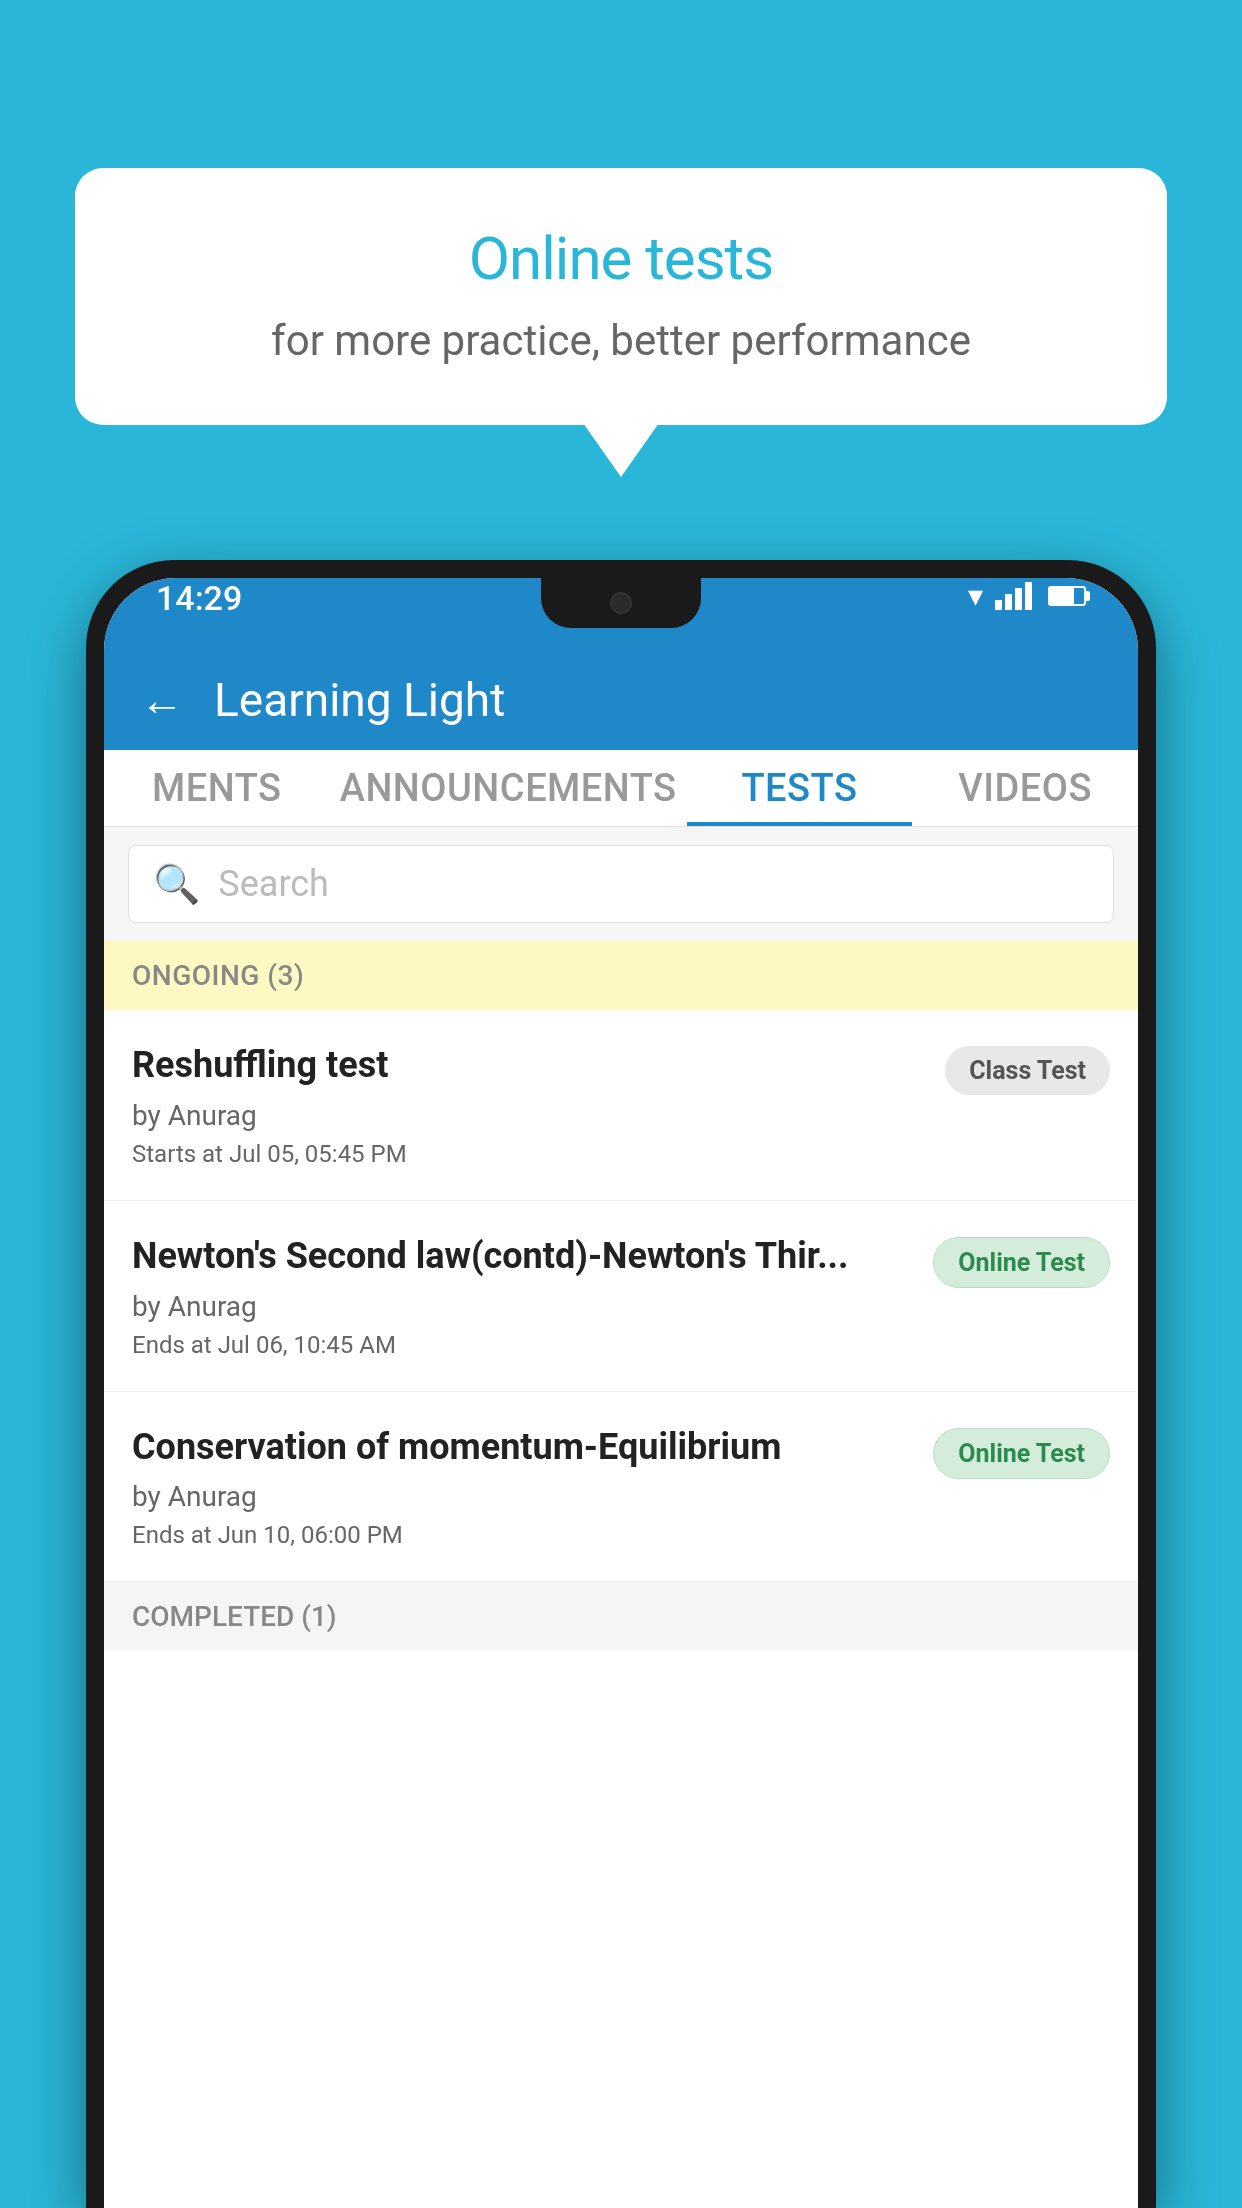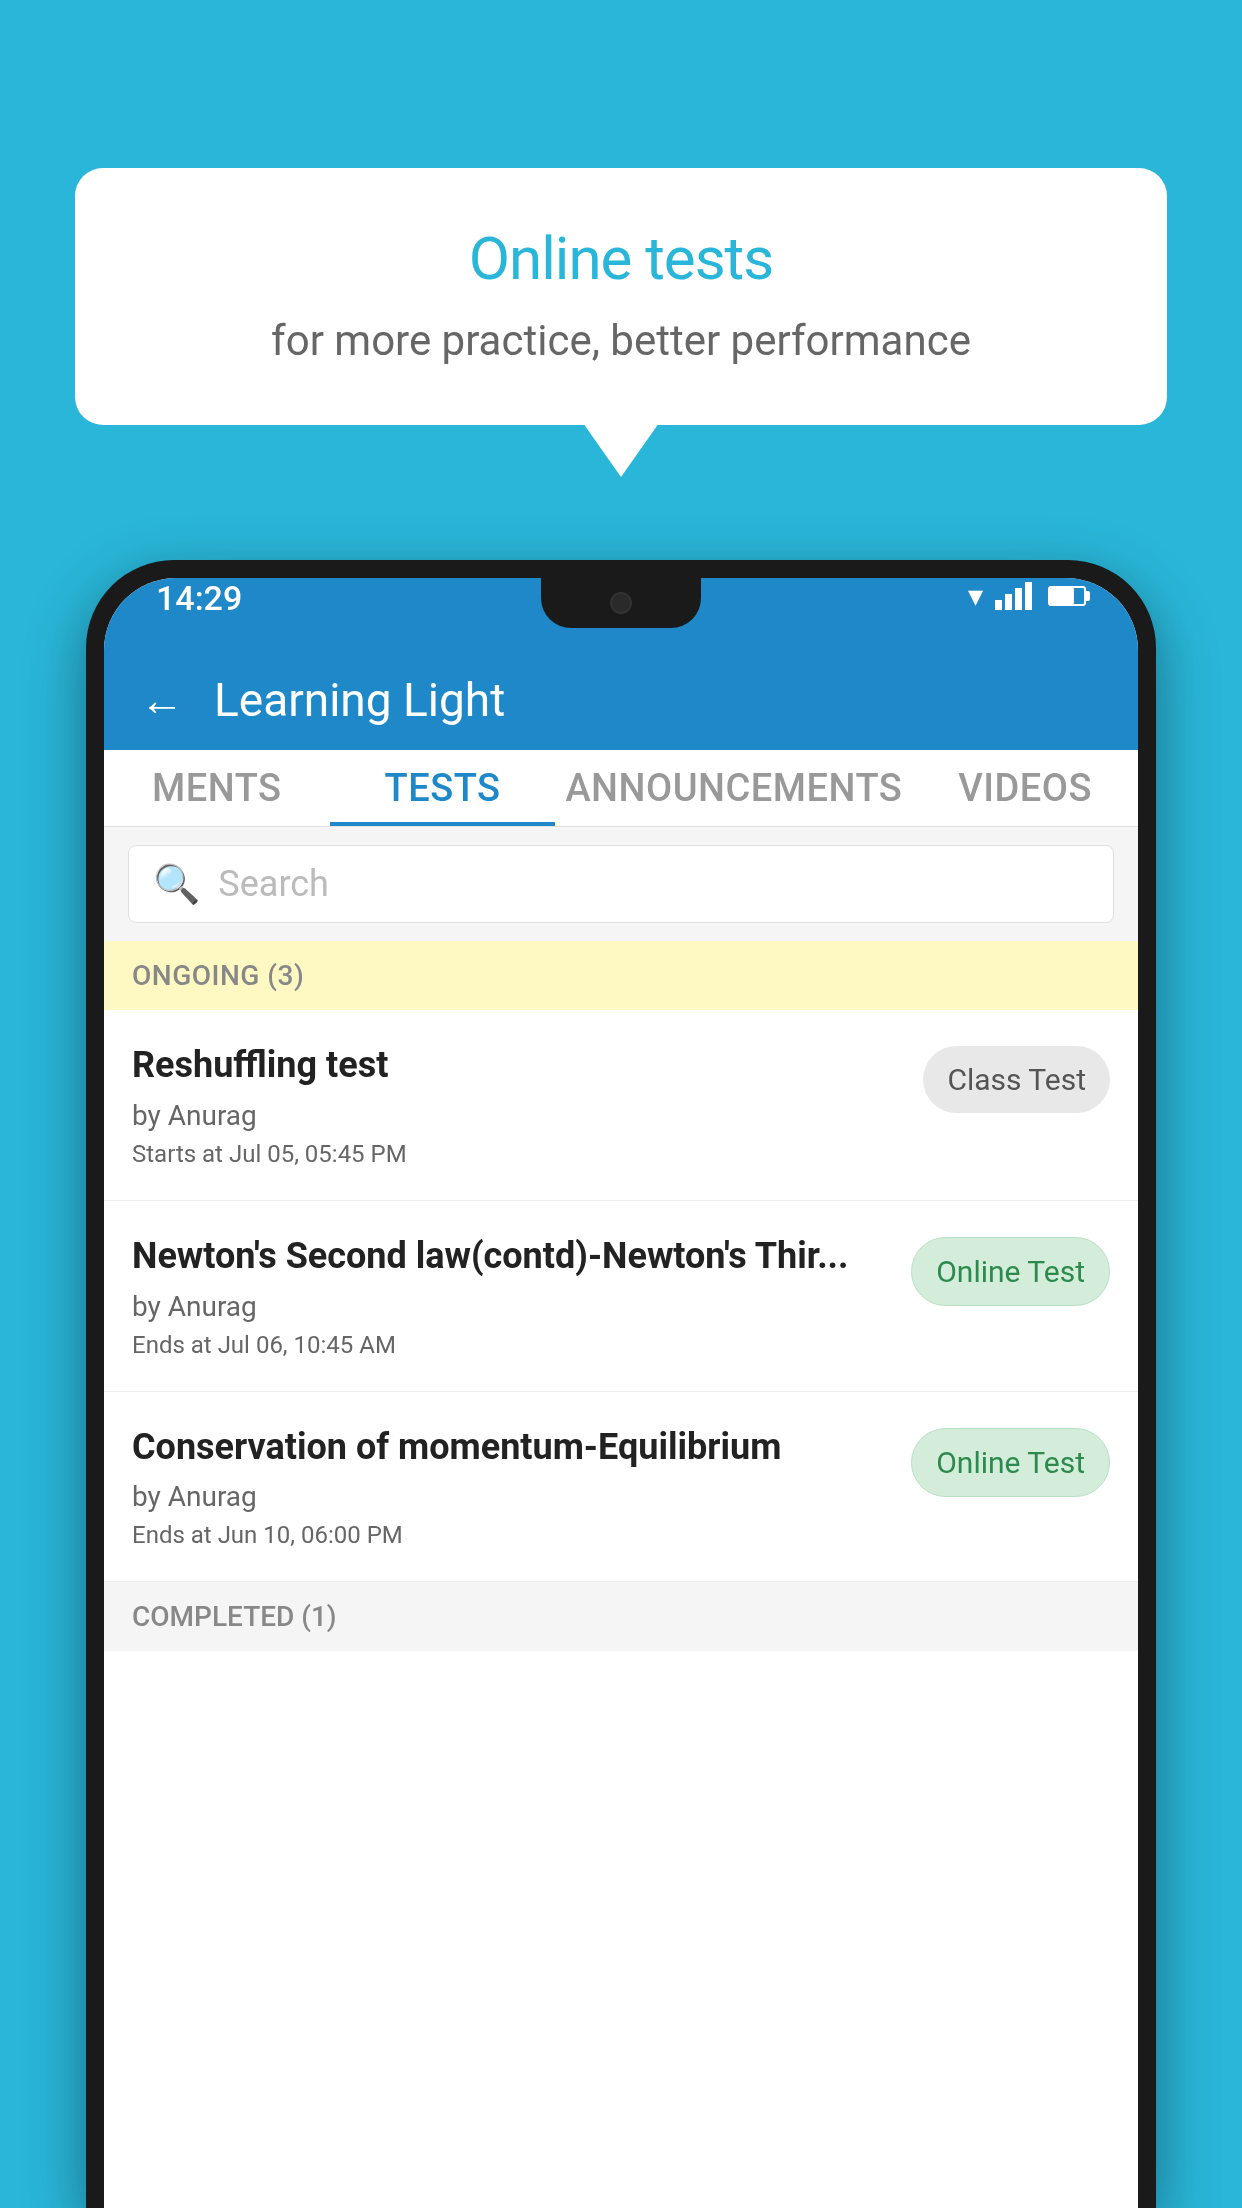--- a/index.html
+++ b/index.html
@@ -270,24 +270,24 @@
       color: #666;
       margin-bottom: 8px;
     }
 
     .test-time {
       font-size: 24px;
       color: #666;
     }
 
     .test-badge {
-      padding: 16px 24px;
+      padding: 10px 24px;
       border-radius: 50px;
-      font-size: 30px;
-      font-weight: 400;
+      font-size: 25px;
+      font-weight: 700;
       white-space: nowrap;
       flex-shrink: 0;
       margin-top: 4px;
     }
 
     .badge-class {
       background: #e8e8e8;
       color: #555;
     }
 
@@ -365,22 +365,22 @@
       </div>
     </div>
 
     <div class="app-header">
       <span class="back-arrow">←</span>
       <span class="app-title">Learning Light</span>
     </div>
 
     <div class="tabs-bar">
       <div class="tab-item">MENTS</div>
+      <div class="tab-item">ANNOUNCEMENTS</div>
       <div class="tab-item active">TESTS</div>
-      <div class="tab-item">ANNOUNCEMENTS</div>
       <div class="tab-item">VIDEOS</div>
     </div>
 
     <div class="search-container">
       <div class="search-input-wrapper">
         <span class="search-icon-svg">🔍</span>
         <span class="search-placeholder">Search</span>
       </div>
     </div>
 

